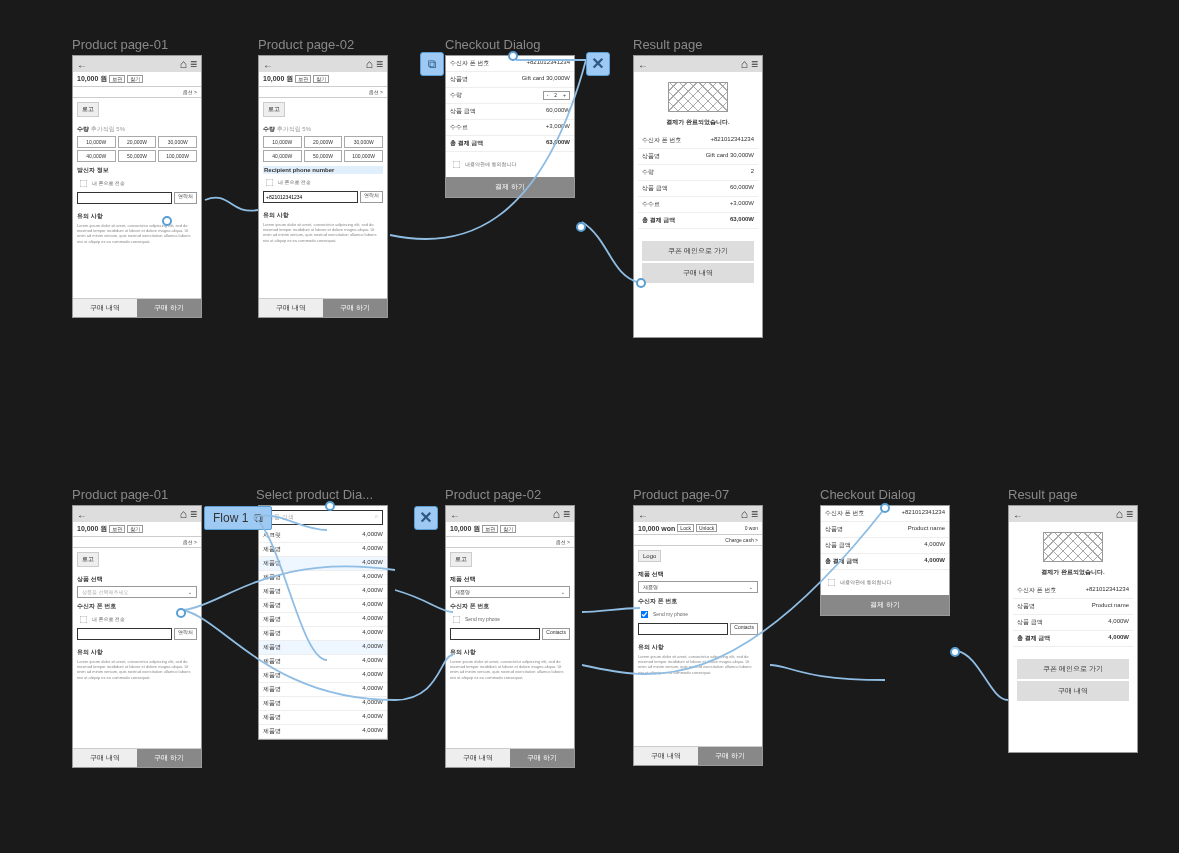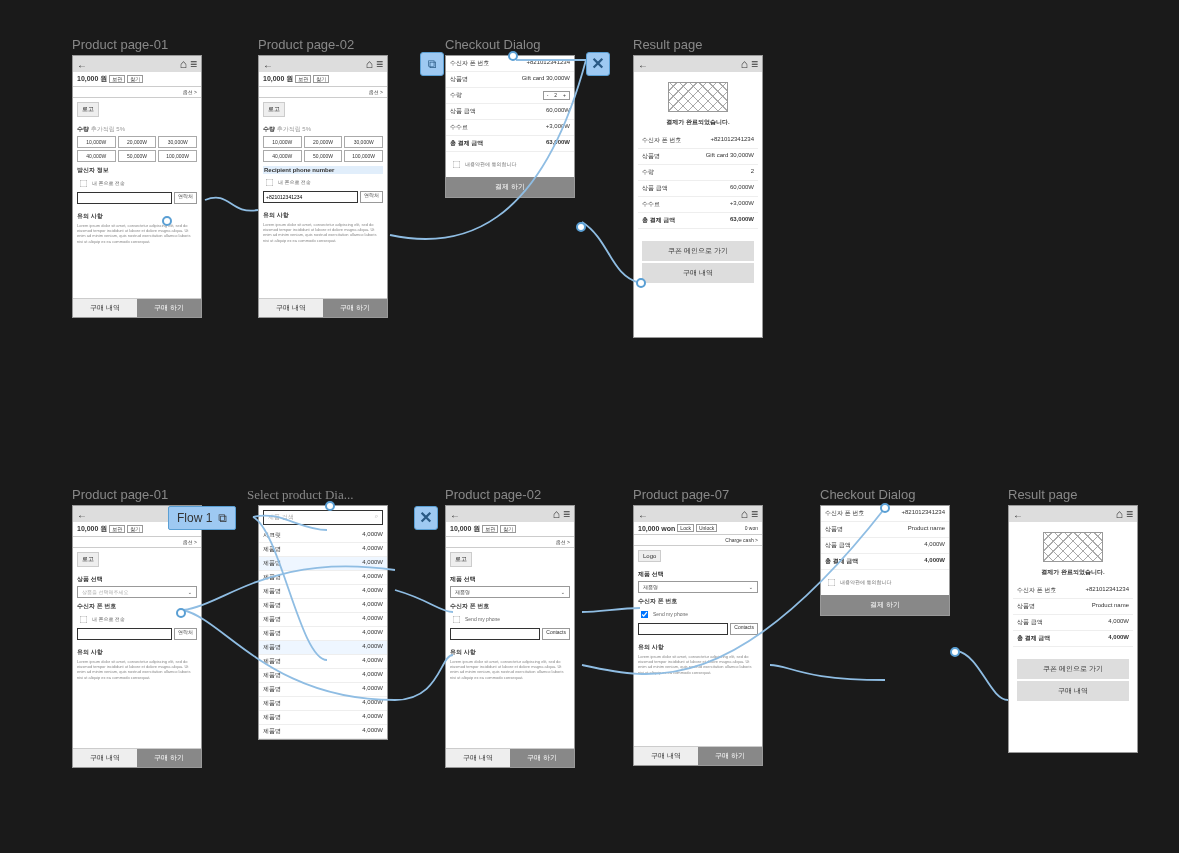--- a/index.html
+++ b/index.html
@@ -91,20 +91,21 @@
     position: absolute;
     background: #9ec9f2;
     border: 1px solid #5a9fd4;
     color: #333;
     font-size: 12px;
     padding: 4px 8px;
     border-radius: 2px;
     display: flex;
     align-items: center;
     gap: 6px;
+    margin-left: 36px;
   }
   .flow-circle {
     position: absolute;
     width: 10px; height: 10px;
     border: 2px solid #5a9fd4;
     background: #fff;
     border-radius: 50%;
     z-index: 5;
   }
   .flow-x {
@@ -309,21 +310,21 @@
 </div>
 
 <div class="flow-icon" style="left:420px; top:52px;">⧉</div>
 <div class="flow-x" style="left:586px; top:52px;">✕</div>
 <div class="flow-circle" style="left:508px; top:51px;"></div>
 <div class="flow-circle" style="left:162px; top:216px;"></div>
 <div class="flow-circle" style="left:576px; top:222px;"></div>
 <div class="flow-circle" style="left:636px; top:278px;"></div>
 
 <div class="frame-label" style="left:72px; top:487px;">Product page-01</div>
-<div class="frame-label" style="left:247px; top:487px;font-family:Liberation Serif, serif;">Select product Dia...</div>
+<div class="frame-label" style="left:256px; top:487px;">Select product Dia...</div>
 <div class="frame-label" style="left:445px; top:487px;">Product page-02</div>
 <div class="frame-label" style="left:633px; top:487px;">Product page-07</div>
 <div class="frame-label" style="left:820px; top:487px;">Checkout Dialog</div>
 <div class="frame-label" style="left:1008px; top:487px;">Result page</div>
 
 <div class="phone-frame" style="left:72px; top:505px;">
   <div class="phone-header">
     <span class="back-arrow"></span>
     <span><span class="home-icon"></span> <span class="burger"></span></span>
   </div>

